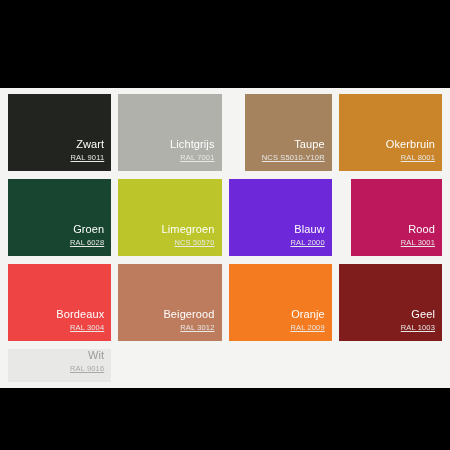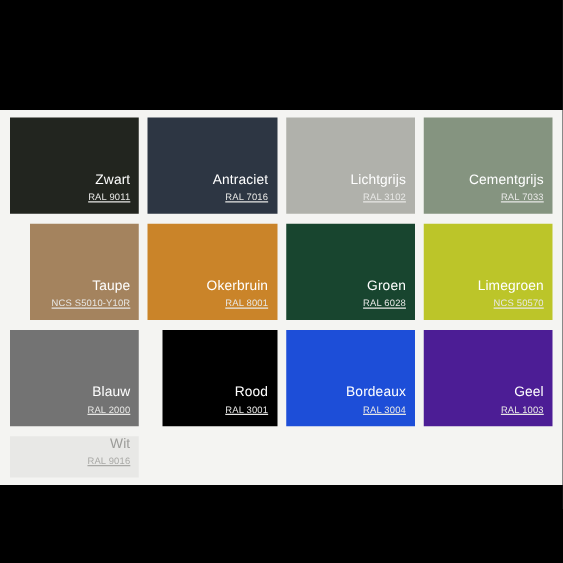--- a/index.html
+++ b/index.html
@@ -85,61 +85,61 @@
 <div id="stage">
 
   <div class="letterbox top"></div>
 
   <div id="palette-panel">
     <div class="swatch-grid">
         <div class="swatch light-text" style="background: rgb(34, 37, 31);">
           <div class="swatch-name">Zwart</div>
           <div class="swatch-code">RAL 9011</div>
         </div>
-        <div class="swatch light-text" style="background: rgb(45, 54, 67);">
-          <div class="swatch-name">Antraciet</div>
-          <div class="swatch-code">RAL 7016</div>
-        </div>
         <div class="swatch light-text" style="background: rgb(176, 177, 171);">
           <div class="swatch-name">Lichtgrijs</div>
-          <div class="swatch-code">RAL 3102</div>
-        </div>
-        <div class="swatch light-text" style="background: rgb(133, 148, 128);">
-          <div class="swatch-name">Cementgrijs</div>
-          <div class="swatch-code">RAL 7033</div>
+          <div class="swatch-code">RAL 7001</div>
         </div>
         <div class="swatch light-text" style="background: rgb(164, 131, 94); margin-left: 16px;">
           <div class="swatch-name">Taupe</div>
           <div class="swatch-code">NCS S5010-Y10R</div>
         </div>
         <div class="swatch light-text" style="background: rgb(202, 132, 41);">
           <div class="swatch-name">Okerbruin</div>
           <div class="swatch-code">RAL 8001</div>
         </div>
         <div class="swatch light-text" style="background: rgb(24, 69, 47);">
           <div class="swatch-name">Groen</div>
           <div class="swatch-code">RAL 6028</div>
         </div>
         <div class="swatch light-text" style="background: rgb(188, 197, 41);">
           <div class="swatch-name">Limegroen</div>
           <div class="swatch-code">NCS 50570</div>
         </div>
-        <div class="swatch light-text" style="background: #737373;">
+        <div class="swatch light-text" style="background: #6d28d9;">
           <div class="swatch-name">Blauw</div>
           <div class="swatch-code">RAL 2000</div>
         </div>
-        <div class="swatch light-text" style="background: #000000; margin-left: 12px;">
+        <div class="swatch light-text" style="background: #be185d; margin-left: 12px;">
           <div class="swatch-name">Rood</div>
           <div class="swatch-code">RAL 3001</div>
         </div>
-        <div class="swatch light-text" style="background: #1d4ed8;">
+        <div class="swatch light-text" style="background: #ef4444;">
           <div class="swatch-name">Bordeaux</div>
           <div class="swatch-code">RAL 3004</div>
         </div>
-        <div class="swatch light-text" style="background: #4c1d95;">
+        <div class="swatch light-text" style="background: rgb(189, 124, 93);">
+          <div class="swatch-name">Beigerood</div>
+          <div class="swatch-code">RAL 3012</div>
+        </div>
+        <div class="swatch light-text" style="background: rgb(244, 123, 32);">
+          <div class="swatch-name">Oranje</div>
+          <div class="swatch-code">RAL 2009</div>
+        </div>
+        <div class="swatch light-text" style="background: #7f1d1d;">
           <div class="swatch-name">Geel</div>
           <div class="swatch-code">RAL 1003</div>
         </div>
         <div class="swatch dark-text" style="background: rgb(232, 232, 230);">
           <div class="swatch-name">Wit</div>
           <div class="swatch-code">RAL 9016</div>
         </div>
       </div>
   </div>
 

